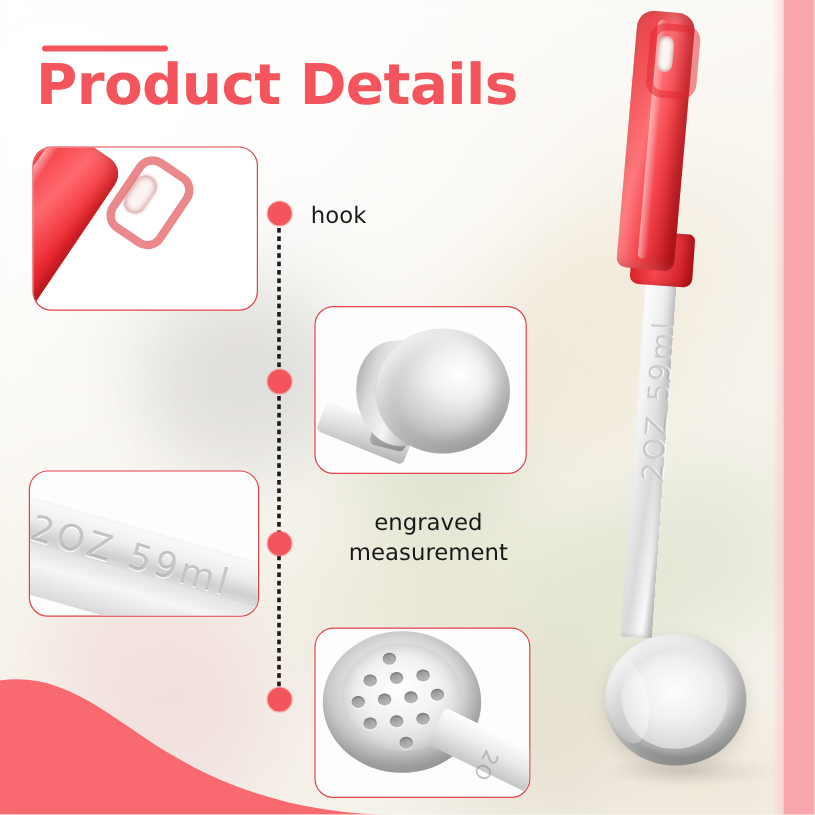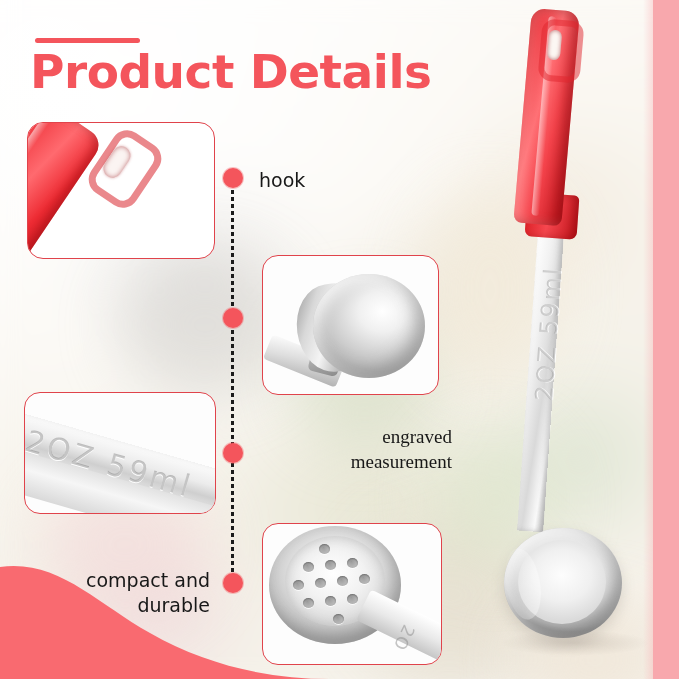--- a/index.html
+++ b/index.html
@@ -55,21 +55,21 @@
   
   .spine{position:absolute;left:231px;top:176px;width:3px;height:414px;
     background-image:linear-gradient(to bottom,#1b1b1b 52%, rgba(0,0,0,0) 0%);
     background-size:3px 7px;background-repeat:repeat-y;}
   .dot{position:absolute;width:20px;height:20px;border-radius:50%;
     background:#f4555c;box-shadow:0 0 0 1px rgba(244,85,92,.35);}
 
   
   .label{position:absolute;color:#181818;font-size:19px;line-height:25px;
     font-family:"DejaVu Sans", sans-serif;white-space:pre-line;}
-  .label.right{text-align:right;}
+  .label.right{text-align:center;}
   .label.left{text-align:right;}
 
   
   .card{position:absolute;border:1.6px solid #e0434b;border-radius:16px;
     background:#ffffff;overflow:hidden;}
   .card.pale{background:#fdfdfd;}
 
   
   .c1-handle{position:absolute;left:12px;top:-26px;width:78px;height:230px;
     background:linear-gradient(100deg,#e8272f 0%,#f4444b 18%,#ff6a6f 42%,#ee2b33 70%,#c2161d 100%);
@@ -193,24 +193,22 @@
   <div class="title-rule"></div>
   <div class="page-title">Product Details</div>
 
   <div class="spine"></div>
   <div class="dot" style="left:223px;top:168px;"></div>
   <div class="dot" style="left:223px;top:308px;"></div>
   <div class="dot" style="left:223px;top:443px;"></div>
   <div class="dot" style="left:223px;top:573px;"></div>
 
   <div class="label right" style="left:259px;top:168px;">hook</div>
-  <div class="label right" style="left:262px;top:424px;width:190px;font-family:Liberation Serif, serif;">engraved
+  <div class="label right" style="left:262px;top:424px;width:190px;">engraved
 measurement</div>
-  <div class="label left" style="left:10px;top:568px;width:200px;">compact and
-durable</div>
 
   <div class="card" style="left:27px;top:122px;width:186px;height:135px;">
     <div class="c1-handle"></div>
     <div class="c1-ridge"></div>
     <div class="c1-holering"></div>
     <div class="c1-hole"></div>
   </div>
 
   <div class="card pale" style="left:262px;top:255px;width:175px;height:138px;">
     <div class="c2-stem"></div>

